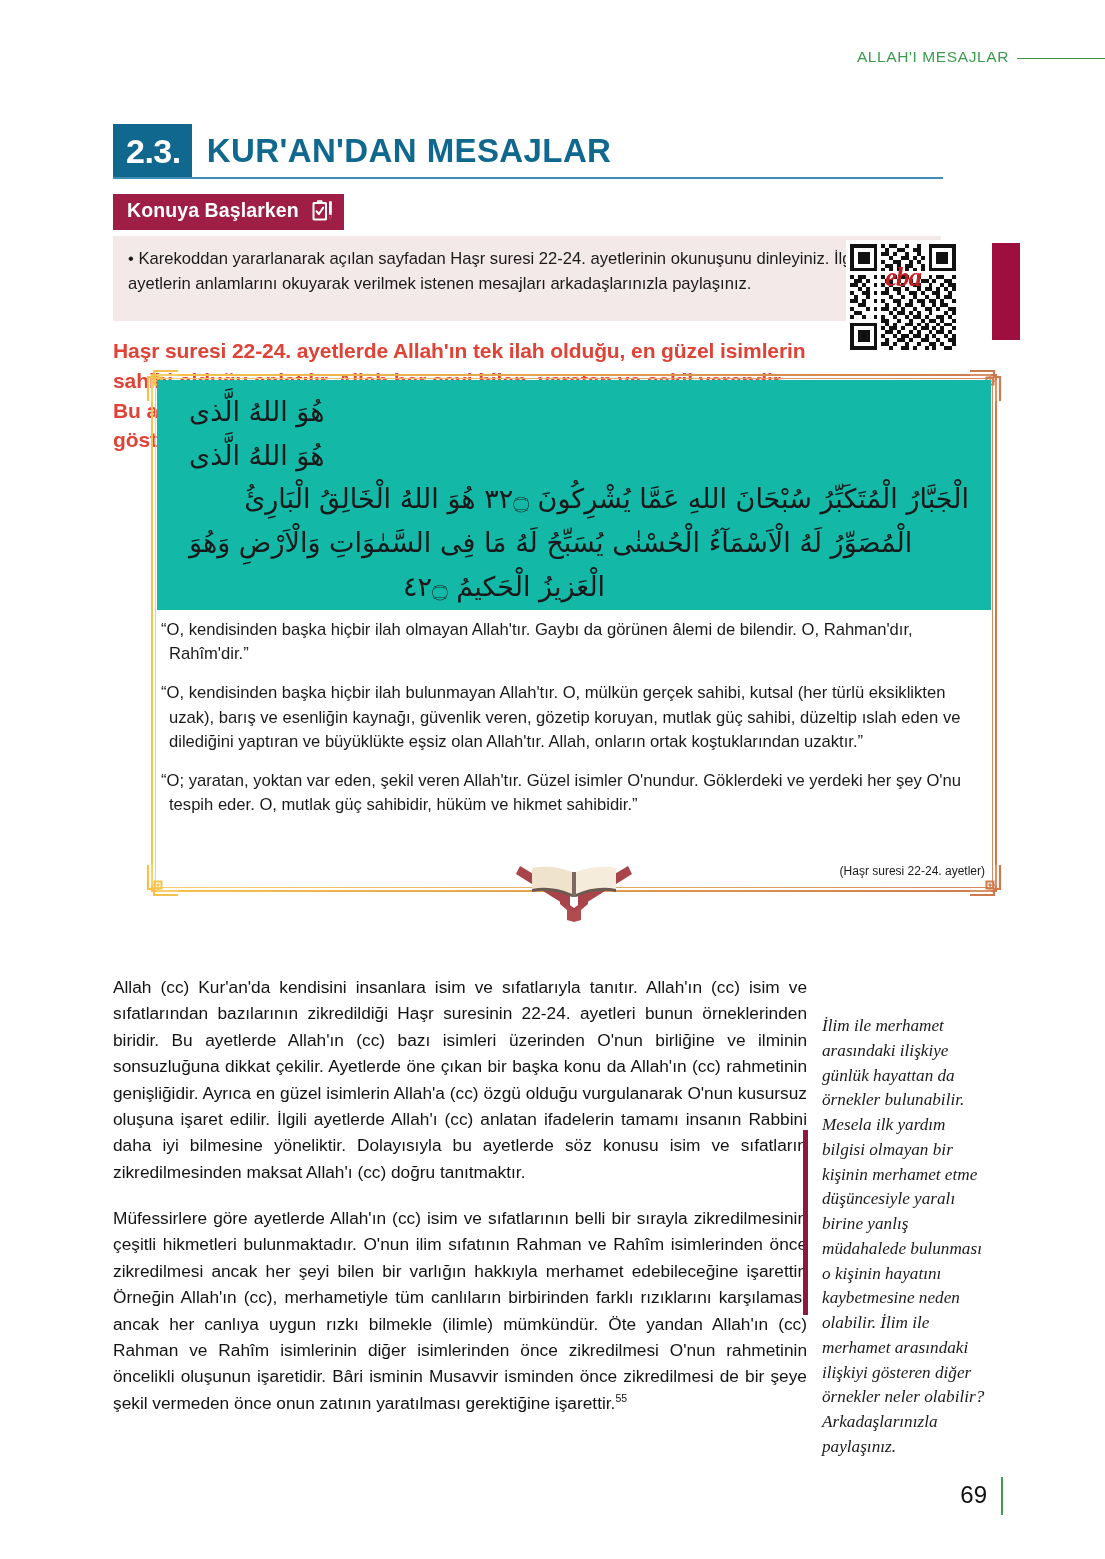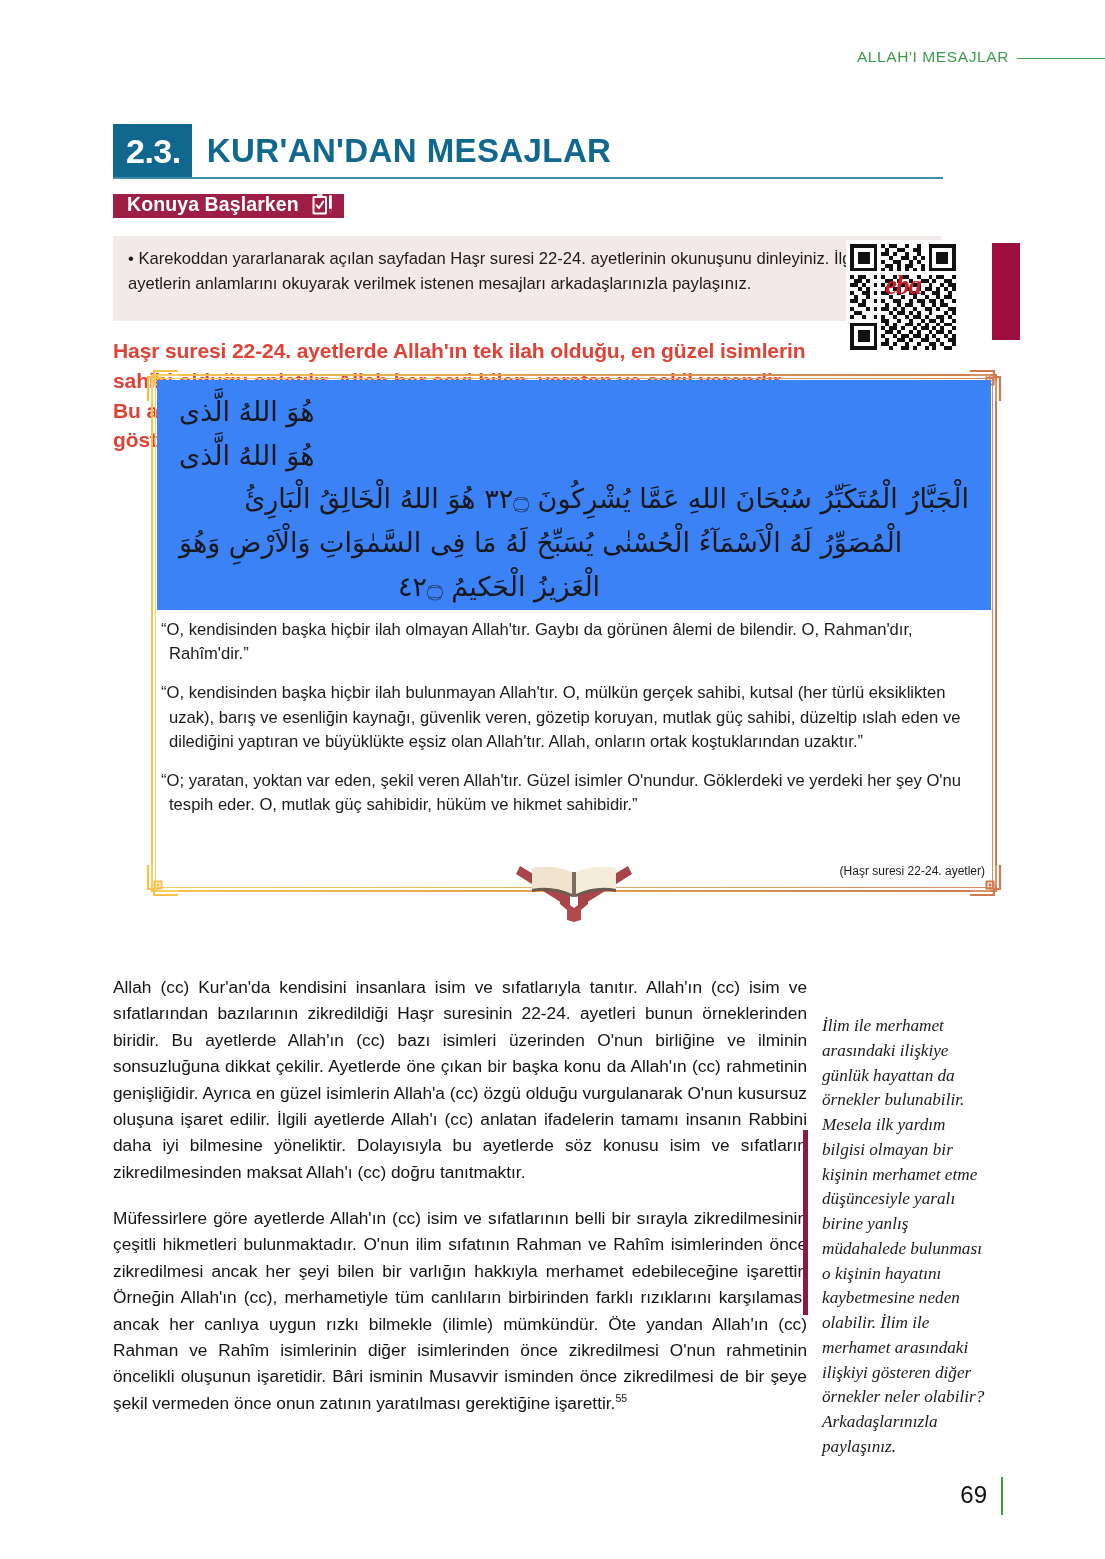--- a/index.html
+++ b/index.html
@@ -85,21 +85,21 @@
     margin-top: 0px;
   }
 
   
   .badge-konuya {
     position: absolute;
     left: 113px;
     top: 194px;
     background: #9e1e45;
     color: #ffffff;
-    height: 24px;
+    height: 36px;
     display: flex;
     align-items: center;
     padding: 0 10px 0 14px;
     gap: 11px;
   }
   .badge-konuya .badge-label {
     font-size: 19.5px;
     font-weight: bold;
     letter-spacing: 0.1px;
     line-height: 1;
@@ -131,21 +131,21 @@
     left: 846px;
     top: 240px;
     width: 114px;
     height: 114px;
     background: #ffffff;
   }
   .qr-wrap svg { display: block; }
   .qr-eba {
     position: absolute;
     left: 0; right: 0;
-    top: 32px;
+    top: 24px;
     text-align: center;
     font-family: "Liberation Serif", serif;
     font-style: italic;
     font-weight: bold;
     font-size: 27px;
     color: #c62027;
     line-height: 1;
     letter-spacing: -1px;
   }
 
@@ -204,23 +204,23 @@
   .corner.tr { right: 2px; top: 2px; }
   .corner.bl { left: 2px;  bottom: 2px; }
   .corner.br { right: 2px; bottom: 2px; }
 
   .arabic-panel {
     position: absolute;
     left: 14px;
     top: 14px;
     right: 14px;
     height: 230px;
-    background: #3b82f6;
+    background: #14b8a6;
     box-sizing: border-box;
-    padding: 10px 22px 6px 22px;
+    padding: 10px 22px 6px 32px;
     overflow: hidden;
   }
   .arabic-line {
     direction: rtl;
     unicode-bidi: bidi-override;
     font-family: "DejaVu Sans", serif;
     font-size: 27px;
     color: #18181a;
     line-height: 1.62;
     text-align: center;

